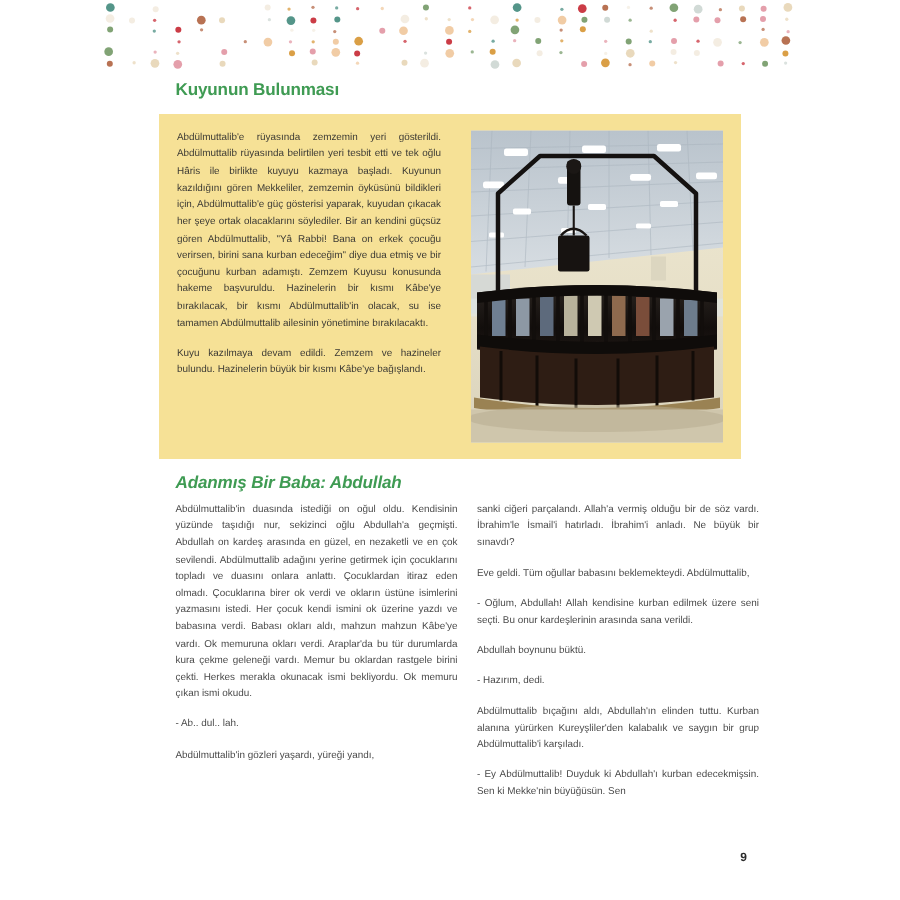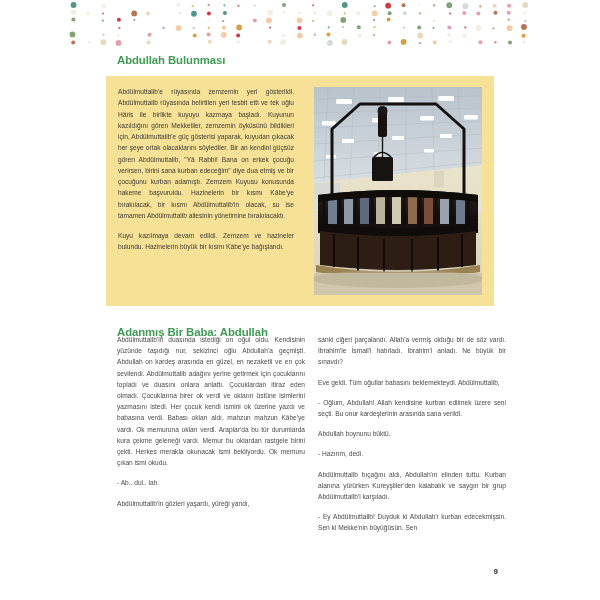--- a/index.html
+++ b/index.html
@@ -35,21 +35,21 @@
 
   .heading {
     position: absolute;
     color: #3f9b53;
     font-weight: bold;
     font-size: 11.4px;
     letter-spacing: -0.1px;
     white-space: nowrap;
   }
   #heading-zemzem { left: 117px; top: 54px; }
-  #heading-adanmis { left: 117px; top: 326px; }
+  #heading-adanmis { left: 117px; top: 316px; font-style: italic; }
 
   
   #callout {
     position: absolute;
     left: 106px;
     top: 76px;
     width: 388px;
     height: 230px;
     background: #f6e196;
   }
@@ -234,21 +234,21 @@
           <circle cx="368.84" cy="40.27" r="2.00" fill="#f0c9a0" opacity="0.95"></circle>
           <circle cx="384.36" cy="39.70" r="1.10" fill="#e8d7b8" opacity="0.75"></circle>
           <circle cx="414.42" cy="40.27" r="2.00" fill="#e39aa6" opacity="0.95"></circle>
           <circle cx="429.50" cy="40.36" r="1.10" fill="#c8313c" opacity="0.75"></circle>
           <circle cx="444.03" cy="40.46" r="2.00" fill="#7a9e6e" opacity="0.95"></circle>
           <circle cx="457.75" cy="40.03" r="1.10" fill="#cfd8d4" opacity="0.75"></circle>
         </g>
     </svg>
   </div>
 
-  <div class="heading" id="heading-zemzem">Abdullah Bulunması</div>
+  <div class="heading" id="heading-zemzem">Kuyunun Bulunması</div>
 
   <div id="callout">
 
     <div id="callout-text">
       <p>Abdülmuttalib'e rüyasında zemzemin yeri gösterildi. Abdülmuttalib rüyasında belirtilen yeri tesbit etti ve tek oğlu Hâris ile birlikte kuyuyu kazmaya başladı. Kuyunun kazıldığını gören Mekkeliler, zemzemin öyküsünü bildikleri için, Abdülmuttalib'e güç gösterisi yaparak, kuyudan çıkacak her şeye ortak olacaklarını söylediler. Bir an kendini güçsüz gören Abdülmuttalib, "Yâ Rabbi! Bana on erkek çocuğu verirsen, birini sana kurban edeceğim" diye dua etmiş ve bir çocuğunu kurban adamıştı. Zemzem Kuyusu konusunda hakeme başvuruldu. Hazinelerin bir kısmı Kâbe'ye bırakılacak, bir kısmı Abdülmuttalib'in olacak, su ise tamamen Abdülmuttalib ailesinin yönetimine bırakılacaktı.</p>
       <p>Kuyu kazılmaya devam edildi. Zemzem ve hazineler bulundu. Hazinelerin büyük bir kısmı Kâbe'ye bağışlandı.</p>
     </div>
 
     <div id="photo">
       <svg viewBox="0 0 168 208" preserveAspectRatio="xMidYMid slice" aria-hidden="true">

